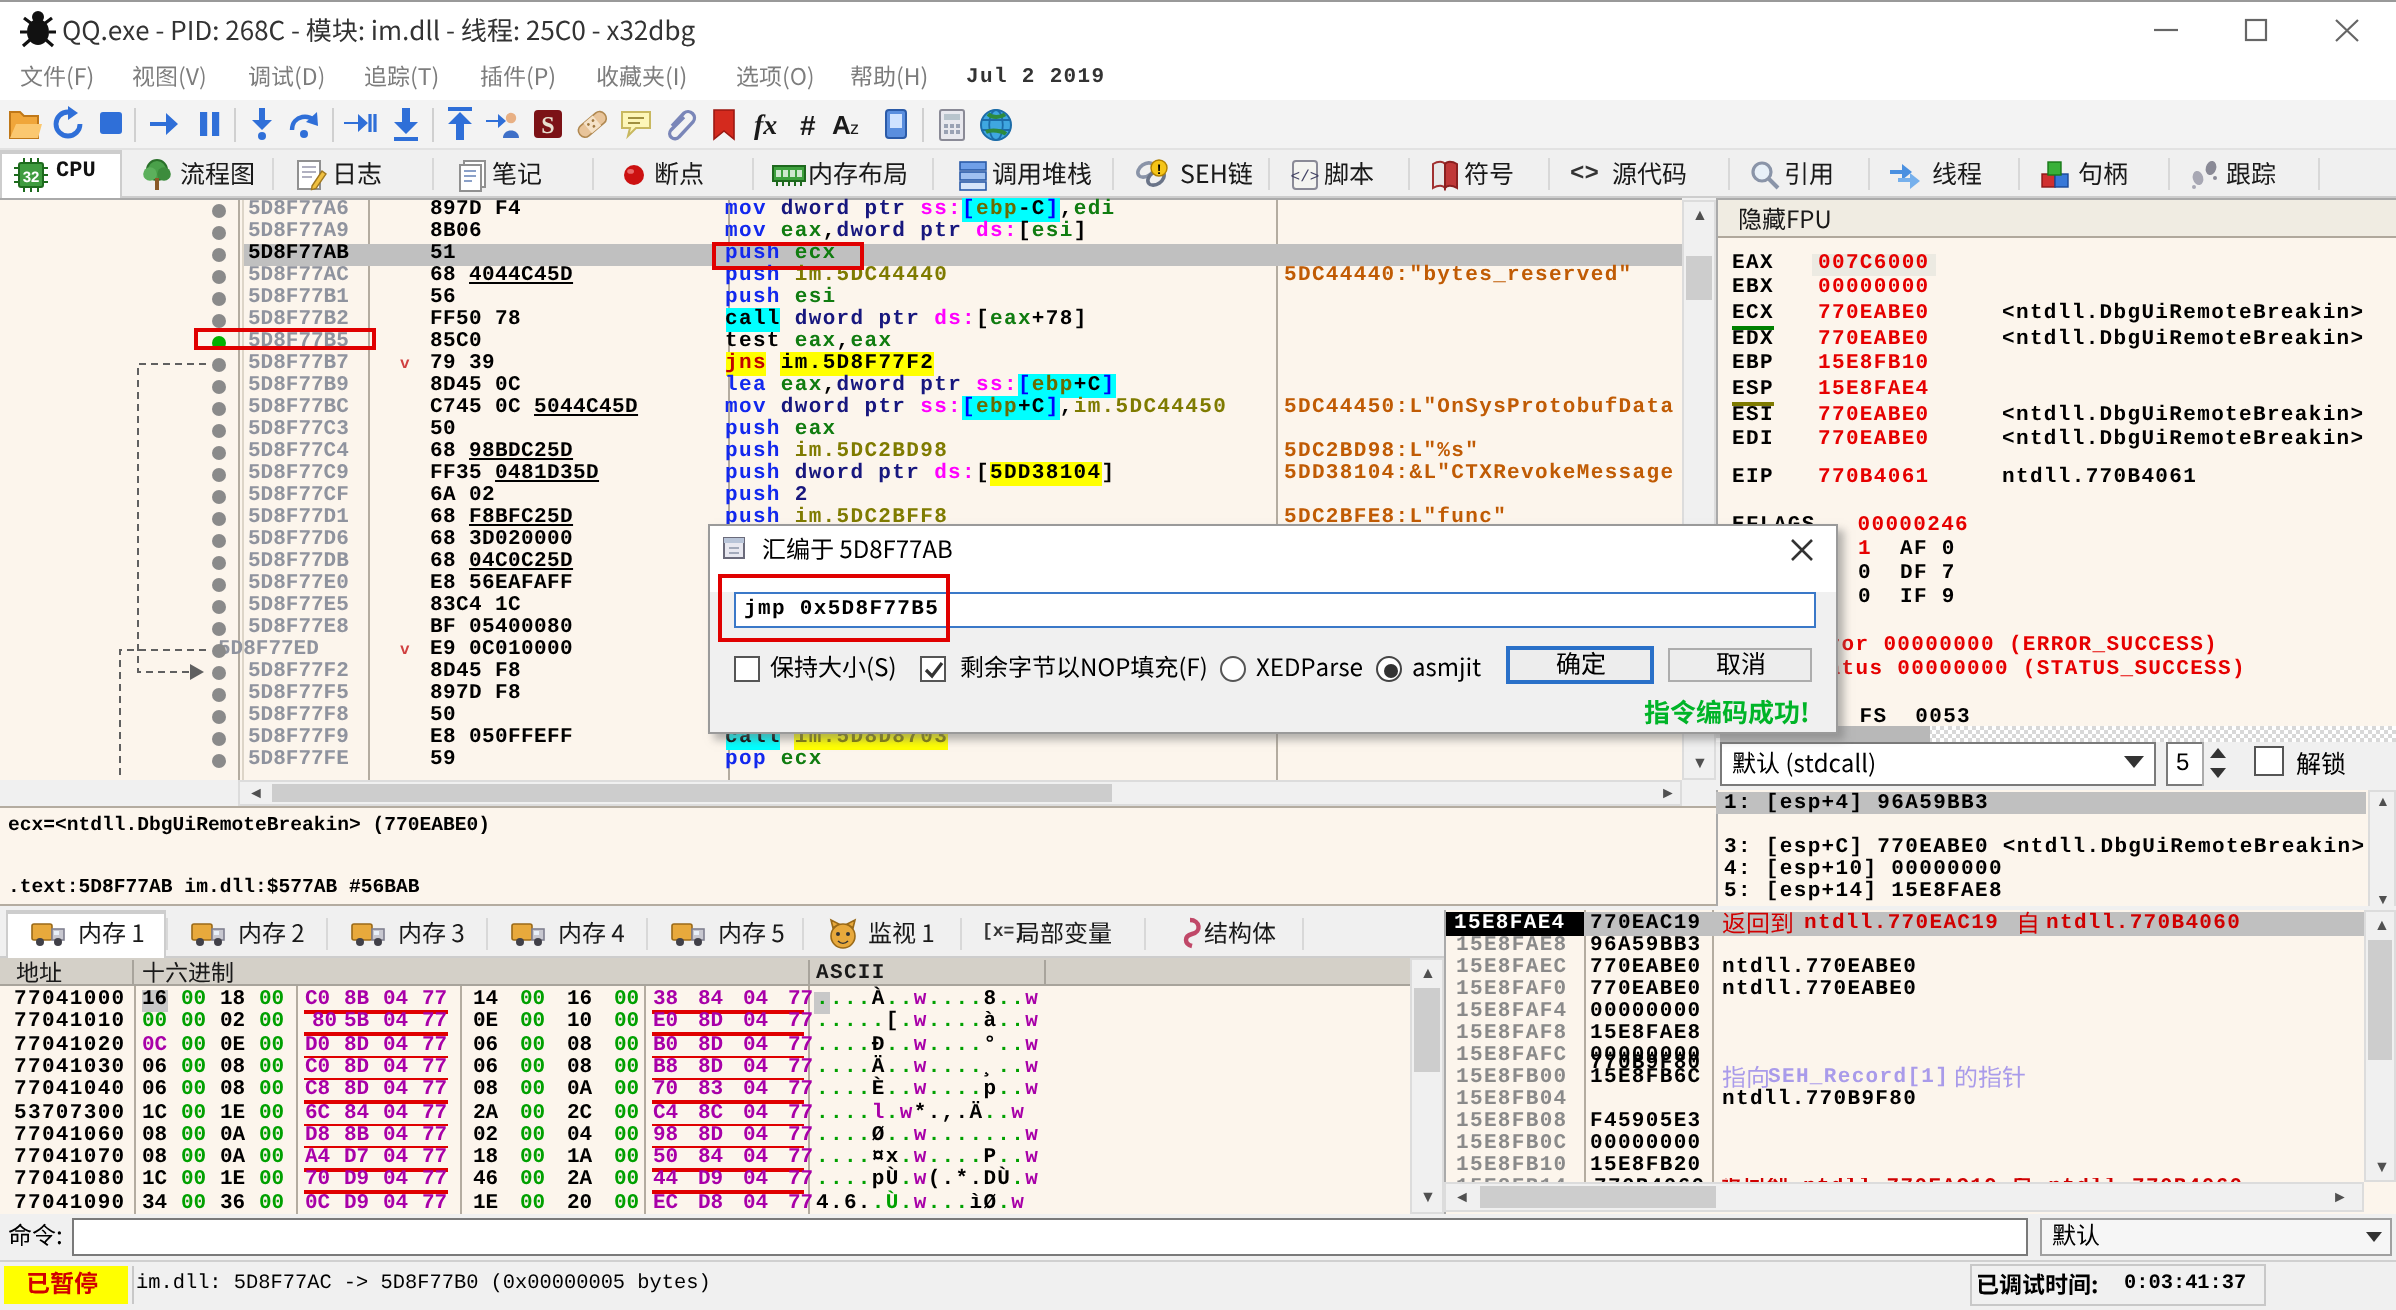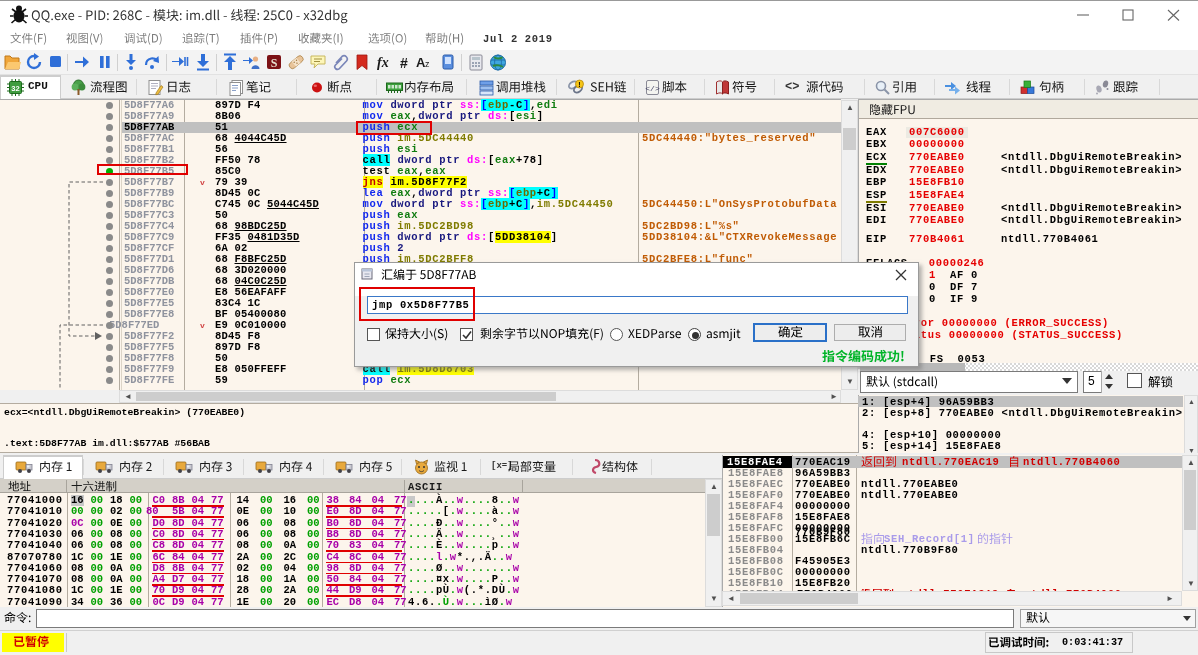--- a/index.html
+++ b/index.html
@@ -495,21 +495,21 @@
 <div class="abs" style="left:1101px;top:371px;width:16px;height:22px;background:#f0f0f0;border-left:1px solid #aaa"></div>
 <div class="abs" style="left:1105px;top:374px;width:0;height:0;border-left:4px solid transparent;border-right:4px solid transparent;border-bottom:5px solid #333"></div>
 <div class="abs" style="left:1105px;top:384px;width:0;height:0;border-left:4px solid transparent;border-right:4px solid transparent;border-top:5px solid #333"></div>
 <div class="abs" style="left:1127px;top:373px;width:15px;height:15px;background:#fff;border:1px solid #555"></div>
 <div style="position:absolute;left:1148px;top:374.1px;height:16px;line-height:0"><svg width="26" height="16" viewBox="0 0 26 16">
         <path d="M3.3 5.9V7.4H2.2V5.9ZM4 5.9H5.1V7.4H4ZM2 5.2C2.2 4.8 2.5 4.3 2.6 3.9H4.3C4.1 4.3 3.9 4.8 3.7 5.2ZM2.4 2C2 3.5 1.3 5 0.4 6C0.6 6.1 1 6.4 1.1 6.5L1.4 6.2V8.5C1.4 9.9 1.3 11.8 0.4 13.1C0.6 13.2 1 13.4 1.1 13.5C1.7 12.7 1.9 11.6 2.1 10.5H3.3V12.8H4V10.5H5.1V12.4C5.1 12.6 5.1 12.6 4.9 12.6C4.8 12.6 4.4 12.6 4 12.6C4.1 12.8 4.2 13.2 4.3 13.4C4.9 13.4 5.3 13.4 5.5 13.2C5.8 13.1 5.9 12.8 5.9 12.4V5.2H4.6C4.9 4.6 5.2 4 5.4 3.4L4.8 3.1L4.7 3.1H2.9C3 2.8 3.1 2.5 3.2 2.2ZM3.3 8.1V9.8H2.1C2.1 9.3 2.2 8.9 2.2 8.5V8.1ZM4 8.1H5.1V9.8H4ZM7.3 6.8C7.1 7.8 6.7 8.8 6.2 9.6C6.4 9.6 6.7 9.8 6.9 9.9C7.1 9.6 7.4 9.2 7.5 8.7H8.9V10.2H6.4V11.1H8.9V13.5H9.8V11.1H12V10.2H9.8V8.7H11.7V7.9H9.8V6.7H8.9V7.9H7.8C8 7.6 8 7.2 8.1 6.9ZM6.4 2.6V3.4H8.1C7.9 4.6 7.4 5.6 6.1 6.2C6.3 6.3 6.5 6.6 6.6 6.8C8.1 6.1 8.7 4.9 9 3.4H10.8C10.7 4.9 10.6 5.5 10.5 5.6C10.4 5.7 10.3 5.8 10.1 5.8C9.9 5.8 9.5 5.7 9 5.7C9.1 5.9 9.2 6.2 9.2 6.5C9.7 6.5 10.2 6.5 10.5 6.5C10.8 6.5 11 6.4 11.2 6.2C11.4 5.9 11.6 5.1 11.6 3C11.7 2.9 11.7 2.6 11.7 2.6Z M20.5 6.9V9.1C20.5 10.3 20.2 11.8 17.1 12.8C17.3 13 17.6 13.3 17.7 13.5C21 12.4 21.4 10.6 21.4 9.1V6.9ZM20.9 11.8C22 12.2 23.3 13 23.9 13.5L24.5 12.8C23.9 12.3 22.5 11.6 21.5 11.2ZM18 2.8C18.5 3.4 19 4.4 19.2 5L19.9 4.6C19.7 4 19.2 3.1 18.7 2.4ZM23.2 2.5C22.9 3.2 22.4 4.1 22 4.7L22.7 5C23.1 4.4 23.6 3.5 24 2.8ZM14.7 2C14.3 3.2 13.7 4.3 12.9 5.1C13.1 5.3 13.3 5.7 13.4 5.9C13.8 5.5 14.2 4.9 14.6 4.3H17.7V3.4H15.1C15.3 3.1 15.4 2.7 15.6 2.3ZM13.4 8.2V9.1H15V11.4C15 12.1 14.5 12.6 14.3 12.8C14.4 12.9 14.7 13.2 14.8 13.4C15 13.2 15.4 13 17.6 11.8C17.6 11.6 17.5 11.2 17.4 11L15.9 11.8V9.1H17.6V8.2H15.9V6.5H17.4V5.7H13.9V6.5H15V8.2ZM20.6 1.9V5.3H18.3V11.2H19.1V6.2H22.8V11.2H23.7V5.3H21.4V1.9Z" fill="#000"></path>
       </svg></div>
 <div class="abs" style="left:858px;top:395px;width:340px;height:60px;background:#fcf5ec;border-left:1px solid #aaa"></div>
 <div class="abs" style="left:858px;top:395.5px;width:325px;height:11.5px;background:#c0c0c0"></div>
 <div class="abs mono" style="left:862px;top:397px;color:#000">1: [esp+4] 96A59BB3</div>
-<div class="abs mono" style="left:862px;top:408px;color:#000">2: [esp+8] 770EABE0 &lt;ntdll.DbgUiRemoteBreakin&gt;</div>
+<div class="abs mono" style="left:862px;top:419px;color:#000">3: [esp+C] 770EABE0 &lt;ntdll.DbgUiRemoteBreakin&gt;</div>
 <div class="abs mono" style="left:862px;top:430px;color:#000">4: [esp+10] 00000000</div>
 <div class="abs mono" style="left:862px;top:441px;color:#000">5: [esp+14] 15E8FAE8</div>
 <div class="abs sb" style="left:1184px;top:395px;width:14px;height:60px"></div>
 <div class="abs sbarrow" style="left:1188px;top:398px;font-size:7px">▲</div>
 <div class="abs sbarrow" style="left:1188px;top:447px;font-size:7px">▼</div>
 <div class="abs" style="left:0;top:453px;width:1198px;height:2px;background:#f0f0f0"></div>
 <div class="abs" style="left:0;top:455px;width:722px;height:24px;background:#f0f0f0;border-bottom:1px solid #cdcdcd"></div>
 <div class="abs" style="left:3px;top:455px;width:80px;height:24px;background:#fff;border:1px solid #cdcdcd;border-bottom:none;border-top:2px solid #cdcdcd"></div>
 <svg class="abs" style="left:15px;top:459px" width="20" height="16" viewBox="0 0 20 16">
       <rect x="1" y="3" width="10" height="8" rx="1" fill="#e8a93c" stroke="#9a6a18" stroke-width="0.8"></rect>
@@ -610,21 +610,21 @@
 <div class="abs md" style="left:7px;top:495.0px;color:#000;letter-spacing:0.67px">77041000</div>
 <div class="row md" style="top:495.0px"><span style="position:absolute;left:71px;background:#c8c8c8;color:#000">16</span><span style="position:absolute;left:90.5px;color:#00a000">00</span><span style="position:absolute;left:110px;color:#000">18</span><span style="position:absolute;left:129.5px;color:#00a000">00</span></div>
 <div class="row md" style="top:495.0px"><span style="position:absolute;left:152.5px;color:#a800a8">C0</span><span style="position:absolute;left:172px;color:#a800a8">8B</span><span style="position:absolute;left:191.5px;color:#a800a8">04</span><span style="position:absolute;left:211px;color:#a800a8">77</span></div>
     <div class="abs" style="left:152px;top:505.0px;width:72px;height:1.5px;background:#e00000"></div>
 <div class="row md" style="top:495.0px"><span style="position:absolute;left:236.5px;color:#000">14</span><span style="position:absolute;left:260px;color:#00a000">00</span><span style="position:absolute;left:283.5px;color:#000">16</span><span style="position:absolute;left:307px;color:#00a000">00</span></div>
 <div class="row md" style="top:495.0px"><span style="position:absolute;left:326.5px;color:#a800a8">38</span><span style="position:absolute;left:349px;color:#a800a8">84</span><span style="position:absolute;left:371.5px;color:#a800a8">04</span><span style="position:absolute;left:394px;color:#a800a8">77</span></div>
     <div class="abs" style="left:326px;top:505.0px;width:76px;height:1.5px;background:#e00000"></div>
 <div class="abs mono" style="left:408px;top:495.0px"><span style="color:#00a000">....</span><span style="color:#000">À</span><span style="color:#00a000">..</span><span style="color:#a800a8">w</span><span style="color:#00a000">....</span><span style="color:#000">8</span><span style="color:#00a000">..</span><span style="color:#a800a8">w</span></div>
 <div class="abs md" style="left:7px;top:506.3px;color:#000;letter-spacing:0.67px">77041010</div>
 <div class="row md" style="top:506.3px"><span style="position:absolute;left:71px;color:#00a000">00</span><span style="position:absolute;left:90.5px;color:#00a000">00</span><span style="position:absolute;left:110px;color:#000">02</span><span style="position:absolute;left:129.5px;color:#00a000">00</span></div>
-<div class="row md" style="top:506.3px"><span style="position:absolute;left:146px;color:#a800a8">80</span><span style="position:absolute;left:172px;color:#a800a8">5B</span><span style="position:absolute;left:191.5px;color:#a800a8">04</span><span style="position:absolute;left:211px;color:#a800a8">77</span></div>
+<div class="row md" style="top:506.3px"><span style="position:absolute;left:156px;color:#a800a8">80</span><span style="position:absolute;left:172px;color:#a800a8">5B</span><span style="position:absolute;left:191.5px;color:#a800a8">04</span><span style="position:absolute;left:211px;color:#a800a8">77</span></div>
     <div class="abs" style="left:152px;top:516.3px;width:72px;height:1.5px;background:#e00000"></div>
 <div class="row md" style="top:506.3px"><span style="position:absolute;left:236.5px;color:#000">0E</span><span style="position:absolute;left:260px;color:#00a000">00</span><span style="position:absolute;left:283.5px;color:#000">10</span><span style="position:absolute;left:307px;color:#00a000">00</span></div>
 <div class="row md" style="top:506.3px"><span style="position:absolute;left:326.5px;color:#a800a8">E0</span><span style="position:absolute;left:349px;color:#a800a8">8D</span><span style="position:absolute;left:371.5px;color:#a800a8">04</span><span style="position:absolute;left:394px;color:#a800a8">77</span></div>
     <div class="abs" style="left:326px;top:516.3px;width:76px;height:1.5px;background:#e00000"></div>
 <div class="abs mono" style="left:408px;top:506.3px"><span style="color:#00a000">.....</span><span style="color:#000">[</span><span style="color:#00a000">.</span><span style="color:#a800a8">w</span><span style="color:#00a000">....</span><span style="color:#000">à</span><span style="color:#00a000">..</span><span style="color:#a800a8">w</span></div>
 <div class="abs md" style="left:7px;top:517.6px;color:#000;letter-spacing:0.67px">77041020</div>
 <div class="row md" style="top:517.6px"><span style="position:absolute;left:71px;color:#a800a8">0C</span><span style="position:absolute;left:90.5px;color:#00a000">00</span><span style="position:absolute;left:110px;color:#000">0E</span><span style="position:absolute;left:129.5px;color:#00a000">00</span></div>
 <div class="row md" style="top:517.6px"><span style="position:absolute;left:152.5px;color:#a800a8">D0</span><span style="position:absolute;left:172px;color:#a800a8">8D</span><span style="position:absolute;left:191.5px;color:#a800a8">04</span><span style="position:absolute;left:211px;color:#a800a8">77</span></div>
     <div class="abs" style="left:152px;top:527.6px;width:72px;height:1.5px;background:#e00000"></div>
 <div class="row md" style="top:517.6px"><span style="position:absolute;left:236.5px;color:#000">06</span><span style="position:absolute;left:260px;color:#00a000">00</span><span style="position:absolute;left:283.5px;color:#000">08</span><span style="position:absolute;left:307px;color:#00a000">00</span></div>
@@ -640,21 +640,21 @@
     <div class="abs" style="left:326px;top:538.9px;width:76px;height:1.5px;background:#e00000"></div>
 <div class="abs mono" style="left:408px;top:528.9px"><span style="color:#00a000">....</span><span style="color:#000">Ä</span><span style="color:#00a000">..</span><span style="color:#a800a8">w</span><span style="color:#00a000">....</span><span style="color:#000">¸</span><span style="color:#00a000">..</span><span style="color:#a800a8">w</span></div>
 <div class="abs md" style="left:7px;top:540.2px;color:#000;letter-spacing:0.67px">77041040</div>
 <div class="row md" style="top:540.2px"><span style="position:absolute;left:71px;color:#000">06</span><span style="position:absolute;left:90.5px;color:#00a000">00</span><span style="position:absolute;left:110px;color:#000">08</span><span style="position:absolute;left:129.5px;color:#00a000">00</span></div>
 <div class="row md" style="top:540.2px"><span style="position:absolute;left:152.5px;color:#a800a8">C8</span><span style="position:absolute;left:172px;color:#a800a8">8D</span><span style="position:absolute;left:191.5px;color:#a800a8">04</span><span style="position:absolute;left:211px;color:#a800a8">77</span></div>
     <div class="abs" style="left:152px;top:550.2px;width:72px;height:1.5px;background:#e00000"></div>
 <div class="row md" style="top:540.2px"><span style="position:absolute;left:236.5px;color:#000">08</span><span style="position:absolute;left:260px;color:#00a000">00</span><span style="position:absolute;left:283.5px;color:#000">0A</span><span style="position:absolute;left:307px;color:#00a000">00</span></div>
 <div class="row md" style="top:540.2px"><span style="position:absolute;left:326.5px;color:#a800a8">70</span><span style="position:absolute;left:349px;color:#a800a8">83</span><span style="position:absolute;left:371.5px;color:#a800a8">04</span><span style="position:absolute;left:394px;color:#a800a8">77</span></div>
     <div class="abs" style="left:326px;top:550.2px;width:76px;height:1.5px;background:#e00000"></div>
 <div class="abs mono" style="left:408px;top:540.2px"><span style="color:#00a000">....</span><span style="color:#000">È</span><span style="color:#00a000">..</span><span style="color:#a800a8">w</span><span style="color:#00a000">....</span><span style="color:#000">p</span><span style="color:#00a000">..</span><span style="color:#a800a8">w</span></div>
-<div class="abs md" style="left:7px;top:551.5px;color:#000;letter-spacing:0.67px">87070780</div>
+<div class="abs md" style="left:7px;top:551.5px;color:#000;letter-spacing:0.67px">53707300</div>
 <div class="row md" style="top:551.5px"><span style="position:absolute;left:71px;color:#000">1C</span><span style="position:absolute;left:90.5px;color:#00a000">00</span><span style="position:absolute;left:110px;color:#000">1E</span><span style="position:absolute;left:129.5px;color:#00a000">00</span></div>
 <div class="row md" style="top:551.5px"><span style="position:absolute;left:152.5px;color:#a800a8">6C</span><span style="position:absolute;left:172px;color:#a800a8">84</span><span style="position:absolute;left:191.5px;color:#a800a8">04</span><span style="position:absolute;left:211px;color:#a800a8">77</span></div>
     <div class="abs" style="left:152px;top:561.5px;width:72px;height:1.5px;background:#e00000"></div>
 <div class="row md" style="top:551.5px"><span style="position:absolute;left:236.5px;color:#000">2A</span><span style="position:absolute;left:260px;color:#00a000">00</span><span style="position:absolute;left:283.5px;color:#000">2C</span><span style="position:absolute;left:307px;color:#00a000">00</span></div>
 <div class="row md" style="top:551.5px"><span style="position:absolute;left:326.5px;color:#a800a8">C4</span><span style="position:absolute;left:349px;color:#a800a8">8C</span><span style="position:absolute;left:371.5px;color:#a800a8">04</span><span style="position:absolute;left:394px;color:#a800a8">77</span></div>
     <div class="abs" style="left:326px;top:561.5px;width:76px;height:1.5px;background:#e00000"></div>
 <div class="abs mono" style="left:408px;top:551.5px"><span style="color:#00a000">....</span><span style="color:#a800a8">l</span><span style="color:#00a000">.</span><span style="color:#a800a8">w</span><span style="color:#000">*.,.</span><span style="color:#000">Ä</span><span style="color:#00a000">..</span><span style="color:#a800a8">w</span></div>
 <div class="abs md" style="left:7px;top:562.8px;color:#000;letter-spacing:0.67px">77041060</div>
 <div class="row md" style="top:562.8px"><span style="position:absolute;left:71px;color:#000">08</span><span style="position:absolute;left:90.5px;color:#00a000">00</span><span style="position:absolute;left:110px;color:#000">0A</span><span style="position:absolute;left:129.5px;color:#00a000">00</span></div>
 <div class="row md" style="top:562.8px"><span style="position:absolute;left:152.5px;color:#a800a8">D8</span><span style="position:absolute;left:172px;color:#a800a8">8B</span><span style="position:absolute;left:191.5px;color:#a800a8">04</span><span style="position:absolute;left:211px;color:#a800a8">77</span></div>
@@ -668,21 +668,21 @@
 <div class="row md" style="top:574.1px"><span style="position:absolute;left:152.5px;color:#a800a8">A4</span><span style="position:absolute;left:172px;color:#a800a8">D7</span><span style="position:absolute;left:191.5px;color:#a800a8">04</span><span style="position:absolute;left:211px;color:#a800a8">77</span></div>
     <div class="abs" style="left:152px;top:584.1px;width:72px;height:1.5px;background:#e00000"></div>
 <div class="row md" style="top:574.1px"><span style="position:absolute;left:236.5px;color:#000">18</span><span style="position:absolute;left:260px;color:#00a000">00</span><span style="position:absolute;left:283.5px;color:#000">1A</span><span style="position:absolute;left:307px;color:#00a000">00</span></div>
 <div class="row md" style="top:574.1px"><span style="position:absolute;left:326.5px;color:#a800a8">50</span><span style="position:absolute;left:349px;color:#a800a8">84</span><span style="position:absolute;left:371.5px;color:#a800a8">04</span><span style="position:absolute;left:394px;color:#a800a8">77</span></div>
     <div class="abs" style="left:326px;top:584.1px;width:76px;height:1.5px;background:#e00000"></div>
 <div class="abs mono" style="left:408px;top:574.1px"><span style="color:#00a000">....</span><span style="color:#000">¤x</span><span style="color:#00a000">.</span><span style="color:#a800a8">w</span><span style="color:#00a000">....</span><span style="color:#000">P</span><span style="color:#00a000">..</span><span style="color:#a800a8">w</span></div>
 <div class="abs md" style="left:7px;top:585.4px;color:#000;letter-spacing:0.67px">77041080</div>
 <div class="row md" style="top:585.4px"><span style="position:absolute;left:71px;color:#000">1C</span><span style="position:absolute;left:90.5px;color:#00a000">00</span><span style="position:absolute;left:110px;color:#000">1E</span><span style="position:absolute;left:129.5px;color:#00a000">00</span></div>
 <div class="row md" style="top:585.4px"><span style="position:absolute;left:152.5px;color:#a800a8">70</span><span style="position:absolute;left:172px;color:#a800a8">D9</span><span style="position:absolute;left:191.5px;color:#a800a8">04</span><span style="position:absolute;left:211px;color:#a800a8">77</span></div>
     <div class="abs" style="left:152px;top:595.4px;width:72px;height:1.5px;background:#e00000"></div>
-<div class="row md" style="top:585.4px"><span style="position:absolute;left:236.5px;color:#000">28</span><span style="position:absolute;left:260px;color:#00a000">00</span><span style="position:absolute;left:283.5px;color:#000">2A</span><span style="position:absolute;left:307px;color:#00a000">00</span></div>
+<div class="row md" style="top:585.4px"><span style="position:absolute;left:236.5px;color:#000">46</span><span style="position:absolute;left:260px;color:#00a000">00</span><span style="position:absolute;left:283.5px;color:#000">2A</span><span style="position:absolute;left:307px;color:#00a000">00</span></div>
 <div class="row md" style="top:585.4px"><span style="position:absolute;left:326.5px;color:#a800a8">44</span><span style="position:absolute;left:349px;color:#a800a8">D9</span><span style="position:absolute;left:371.5px;color:#a800a8">04</span><span style="position:absolute;left:394px;color:#a800a8">77</span></div>
     <div class="abs" style="left:326px;top:595.4px;width:76px;height:1.5px;background:#e00000"></div>
 <div class="abs mono" style="left:408px;top:585.4px"><span style="color:#00a000">....</span><span style="color:#000">pÙ</span><span style="color:#00a000">.</span><span style="color:#a800a8">w</span><span style="color:#000">(.*.</span><span style="color:#000">DÙ</span><span style="color:#00a000">.</span><span style="color:#a800a8">w</span></div>
 <div class="abs md" style="left:7px;top:596.7px;color:#000;letter-spacing:0.67px">77041090</div>
 <div class="row md" style="top:596.7px"><span style="position:absolute;left:71px;color:#000">34</span><span style="position:absolute;left:90.5px;color:#00a000">00</span><span style="position:absolute;left:110px;color:#000">36</span><span style="position:absolute;left:129.5px;color:#00a000">00</span></div>
 <div class="row md" style="top:596.7px"><span style="position:absolute;left:152.5px;color:#a800a8">0C</span><span style="position:absolute;left:172px;color:#a800a8">D9</span><span style="position:absolute;left:191.5px;color:#a800a8">04</span><span style="position:absolute;left:211px;color:#a800a8">77</span></div>
     <div class="abs" style="left:152px;top:606.7px;width:72px;height:1.5px;background:#e00000"></div>
 <div class="row md" style="top:596.7px"><span style="position:absolute;left:236.5px;color:#000">1E</span><span style="position:absolute;left:260px;color:#00a000">00</span><span style="position:absolute;left:283.5px;color:#000">20</span><span style="position:absolute;left:307px;color:#00a000">00</span></div>
 <div class="row md" style="top:596.7px"><span style="position:absolute;left:326.5px;color:#a800a8">EC</span><span style="position:absolute;left:349px;color:#a800a8">D8</span><span style="position:absolute;left:371.5px;color:#a800a8">04</span><span style="position:absolute;left:394px;color:#a800a8">77</span></div>
     <div class="abs" style="left:326px;top:606.7px;width:76px;height:1.5px;background:#e00000"></div>
@@ -758,20 +758,21 @@
 <div style="position:absolute;left:1026px;top:610.4px;height:16px;line-height:0"><svg width="25" height="16" viewBox="0 0 25 16">
         <path d="M9.1 2.9C9.6 3.5 10.2 4.3 10.5 4.8L11.1 4.4C10.8 3.9 10.2 3.1 9.7 2.5ZM2 3.6C2.2 4.2 2.3 4.9 2.4 5.4L2.8 5.3C2.8 4.8 2.6 4.1 2.4 3.5ZM2.4 10.6C2.5 11.2 2.6 12.1 2.6 12.7L3.2 12.6C3.2 12 3.1 11.2 3 10.5ZM3.6 10.6C3.8 11.2 4 12 4 12.5L4.6 12.3C4.6 11.8 4.4 11.1 4.2 10.5ZM4.8 10.5C5.1 11 5.3 11.6 5.3 12L5.9 11.8C5.9 11.4 5.6 10.8 5.4 10.3ZM1.4 10.3C1.2 10.9 0.8 11.9 0.4 12.4L1 12.7C1.4 12.1 1.7 11.2 2 10.6ZM4.5 3.5C4.3 4 4.1 4.9 3.9 5.4L4.3 5.6C4.5 5.1 4.8 4.3 5 3.7ZM8.2 1.9V4.7L8.2 5.4H6.2V6.2H8.1C8 8.2 7.5 10.5 5.7 12.4C6 12.5 6.3 12.7 6.4 12.9C7.7 11.5 8.4 9.8 8.7 8.2C9.2 10.2 10 11.9 11.1 12.9C11.3 12.7 11.6 12.4 11.8 12.2C10.3 11.1 9.4 8.8 9 6.2H11.4V5.4H9L9 4.7V1.9ZM1.8 3H3.2V5.9H1.8ZM3.8 3H5.1V5.9H3.8ZM1 7.5V8.2H3.1V9.1L0.7 9.3L0.8 10.1C2.1 10 4.1 9.8 6 9.7L6 9L3.9 9.1V8.2H5.8V7.5H3.9V6.6H5.8V2.3H1.1V6.6H3.1V7.5Z M13.7 2.7C14.3 3.3 15.1 4 15.5 4.5L16.1 3.8C15.7 3.4 14.9 2.7 14.3 2.1ZM19.5 1.9C19.4 6 19.5 10.2 16.5 12.3C16.7 12.5 17 12.8 17.1 13C18.8 11.8 19.6 10.1 20 8.1C20.4 9.8 21.3 11.8 23 12.9C23.1 12.7 23.4 12.5 23.6 12.3C21 10.6 20.4 6.8 20.3 5.6C20.4 4.4 20.4 3.2 20.4 1.9ZM12.6 5.7V6.6H14.6V10.7C14.6 11.2 14.2 11.7 13.9 11.8C14.1 12 14.3 12.3 14.4 12.5C14.6 12.3 14.9 12 17.2 10.4C17.1 10.2 17 9.9 16.9 9.6L15.5 10.6V5.7Z" fill="#000"></path>
       </svg></div>
 <div class="abs" style="left:1183px;top:616px;width:0;height:0;border-left:4.5px solid transparent;border-right:4.5px solid transparent;border-top:5.5px solid #333"></div>
 <div class="abs" style="left:0;top:630px;width:1198px;height:25px;background:#f0f0f0;border-top:1px solid #d0d0d0"></div>
 <div class="abs" style="left:2px;top:633px;width:62px;height:19px;background:#ffff00"></div>
 <div style="position:absolute;left:13px;top:634.4px;height:16px;line-height:0"><svg width="37" height="16" viewBox="0 0 37 16">
         <path d="M1.1 2.5V3.9H8.5V6.5H3.1V4.8H1.6V10.4C1.6 12.3 2.3 12.7 4.6 12.7C5.1 12.7 8 12.7 8.6 12.7C10.8 12.7 11.3 12.1 11.6 9.8C11.2 9.7 10.5 9.5 10.2 9.2C10 11 9.8 11.3 8.5 11.3C7.8 11.3 5.2 11.3 4.6 11.3C3.3 11.3 3.1 11.2 3.1 10.4V7.9H8.5V8.4H10V2.5Z M18.7 2.6V4.3C18.7 5.3 18.7 6.6 17.9 7.6C18.2 7.7 18.7 8.1 19 8.3C19.6 7.5 19.8 6.5 19.9 5.6H21V8.2H22.3V5.6H23.5V4.4H20V4.4V3.5C21.2 3.4 22.4 3.3 23.3 3L22.7 1.9C21.7 2.2 20.1 2.5 18.7 2.6ZM15.3 11H20.7V11.6H15.3ZM15.3 10.1V9.5H20.7V10.1ZM13.9 8.4V13.1H15.3V12.7H20.7V13.1H22.1V8.4ZM12.6 6.5 12.7 7.6 15.3 7.4V8.2H16.6V7.2L18.1 7.1V6.1L16.6 6.2V5.7H18.3V4.5H16.6V3.9H15.3V4.5H14.2C14.5 4.2 14.8 3.9 15 3.6H18.3V2.5H15.8L16 2.1L14.6 1.8C14.5 2.1 14.4 2.3 14.2 2.5H12.6V3.6H13.6C13.4 3.8 13.3 4 13.2 4.1C13 4.3 12.8 4.5 12.6 4.6C12.7 4.9 12.9 5.6 13 5.8C13.1 5.7 13.5 5.7 14 5.7H15.3V6.3Z M30 5.3H33.3V6H30ZM28.7 4.4V6.9H34.7V4.4ZM26.8 1.8C26.2 3.6 25.3 5.3 24.3 6.4C24.5 6.7 24.9 7.5 25 7.8C25.2 7.6 25.4 7.3 25.6 7V13.1H27V4.9C27.3 4.2 27.7 3.5 27.9 2.7V3.9H35.5V2.7H32.5C32.4 2.4 32.2 2 32 1.7L30.7 2.1C30.8 2.3 30.9 2.5 31 2.7H27.9L28.1 2.3ZM27.7 7.4V9.6H28.9V10.3H31V11.6C31 11.8 30.9 11.8 30.7 11.8C30.5 11.8 29.8 11.8 29.3 11.8C29.4 12.1 29.6 12.6 29.7 13C30.6 13 31.3 13 31.8 12.9C32.3 12.7 32.4 12.3 32.4 11.7V10.3H34.3V9.6H35.6V7.4ZM28.9 9.2V8.5H34.3V9.2Z" fill="#d00000"></path>
       </svg></div>
 <div class="abs" style="left:66px;top:633px;width:1px;height:19px;background:#c8c8c8"></div>
+<div class="abs" style="left:68px;top:636px;color:#000;font:10.2px 'Liberation Mono';line-height:13px;white-space:pre">im.dll: 5D8F77AC -&gt; 5D8F77B0 (0x00000005 bytes)</div>
 <div class="abs" style="left:985px;top:632px;width:148px;height:21px;border:1px solid #c8c8c8"></div>
 <div style="position:absolute;left:988px;top:634.8px;height:15px;line-height:0"><svg width="62" height="15" viewBox="0 0 62 15">
         <path d="M1 2.4V3.7H8.2V6.2H2.9V4.6H1.5V10C1.5 11.8 2.2 12.2 4.4 12.2C4.9 12.2 7.7 12.2 8.2 12.2C10.3 12.2 10.9 11.6 11.1 9.4C10.7 9.3 10.1 9.1 9.7 8.9C9.6 10.5 9.4 10.8 8.2 10.8C7.5 10.8 5 10.8 4.4 10.8C3.1 10.8 2.9 10.7 2.9 10V7.6H8.2V8.1H9.6V2.4Z M12.4 2.7C13.1 3.3 13.9 4.1 14.2 4.6L15.2 3.6C14.8 3.1 13.9 2.4 13.3 1.9ZM11.9 5.3V6.6H13.3V9.9C13.3 10.6 12.8 11.2 12.5 11.4C12.8 11.6 13.2 12.1 13.4 12.3C13.6 12.1 13.9 11.8 15.3 10.5C15.2 11 15 11.4 14.7 11.8C15 11.9 15.5 12.3 15.7 12.5C16.8 11 17 8.4 17 6.6V3.3H21V11.1C21 11.2 21 11.3 20.8 11.3C20.6 11.3 20.1 11.3 19.6 11.3C19.8 11.6 20 12.2 20 12.5C20.8 12.5 21.4 12.5 21.7 12.3C22.1 12.1 22.2 11.7 22.2 11.1V2.2H15.8V6.6C15.8 7.6 15.8 8.7 15.5 9.8C15.4 9.5 15.3 9.2 15.2 9L14.6 9.5V5.3ZM18.4 3.6V4.3H17.5V5.3H18.4V6.1H17.3V7.1H20.7V6.1H19.5V5.3H20.5V4.3H19.5V3.6ZM17.4 7.8V11.1H18.4V10.6H20.5V7.8ZM18.4 8.7H19.5V9.7H18.4Z M24.1 2.7C24.7 3.3 25.5 4 25.9 4.6L26.8 3.6C26.4 3.1 25.6 2.4 25 1.9ZM27.4 6.6V7.8H28.3V10.3L27.6 10.5L27.6 10.5C27.5 10.2 27.3 9.7 27.3 9.3L26.2 10V5.3H23.6V6.6H24.9V10.1C24.9 10.6 24.6 11 24.3 11.1C24.5 11.4 24.9 12 24.9 12.3C25.2 12.1 25.5 11.9 27.2 10.7L27.5 11.9C28.5 11.6 29.8 11.2 30.9 10.9L30.7 9.7L29.6 10V7.8H30.4V6.6ZM30.6 1.8 30.6 3.9H27V5.3H30.7C30.9 9.7 31.4 12.4 32.8 12.5C33.3 12.5 34 12 34.2 9.8C34 9.7 33.4 9.3 33.2 9C33.1 10 33 10.6 32.9 10.6C32.5 10.6 32.2 8.3 32 5.3H34.1V3.9H33.2L34.1 3.4C33.9 3 33.4 2.3 33 1.9L32.1 2.4C32.4 2.9 32.9 3.5 33.1 3.9H32C32 3.3 32 2.5 32 1.8Z M39.8 6.6C40.3 7.4 41.1 8.6 41.4 9.2L42.6 8.5C42.3 7.9 41.5 6.8 40.9 6ZM37.9 7.1V9.2H36.5V7.1ZM37.9 5.9H36.5V3.9H37.9ZM35.3 2.6V11.3H36.5V10.4H39.2V2.6ZM43.1 1.8V3.9H39.7V5.2H43.1V10.7C43.1 10.9 43 11 42.7 11C42.5 11 41.6 11 40.8 11C41 11.4 41.3 12 41.3 12.4C42.5 12.4 43.3 12.3 43.8 12.1C44.3 11.9 44.5 11.5 44.5 10.7V5.2H45.7V3.9H44.5V1.8Z M46.8 4.5V12.5H48.2V4.5ZM47 2.5C47.5 3 48.1 3.8 48.3 4.3L49.5 3.5C49.2 3 48.6 2.3 48.1 1.8ZM50.6 8.3H52.9V9.4H50.6ZM50.6 6.1H52.9V7.2H50.6ZM49.4 5V10.5H54.2V5ZM49.9 2.3V3.6H55.4V11C55.4 11.2 55.3 11.2 55.2 11.2C55 11.2 54.6 11.2 54.2 11.2C54.4 11.6 54.6 12.1 54.6 12.5C55.4 12.5 55.9 12.4 56.3 12.2C56.7 12 56.8 11.7 56.8 11V2.3Z M59.4 7.3C60 7.3 60.4 6.8 60.4 6.2C60.4 5.6 60 5.1 59.4 5.1C58.8 5.1 58.3 5.6 58.3 6.2C58.3 6.8 58.8 7.3 59.4 7.3ZM59.4 11.7C60 11.7 60.4 11.2 60.4 10.6C60.4 9.9 60 9.5 59.4 9.5C58.8 9.5 58.3 9.9 58.3 10.6C58.3 11.2 58.8 11.7 59.4 11.7Z" fill="#000"></path>
       </svg></div>
 <div class="abs" style="left:1062px;top:637px;color:#000;font:bold 10.2px 'Liberation Mono';white-space:pre">0:03:41:37</div>
 <div class="abs" style="left:354px;top:262px;width:565px;height:105px;background:#f0f0f0;border:1px solid #9a9a9a;box-shadow:3px 3px 4px rgba(120,120,120,0.55);z-index:10"></div>
 <div class="abs" style="left:355px;top:263px;width:563px;height:33px;background:#ffffff;z-index:10"></div>
 <svg class="abs" style="left:361px;top:267px;z-index:11" width="14" height="14" viewBox="0 0 14 14">
       <rect x="1" y="2" width="10" height="10" fill="#e8e8f0" stroke="#6a6a7a"></rect>
       <rect x="1" y="2" width="10" height="2.5" fill="#b8c4d8"></rect>

